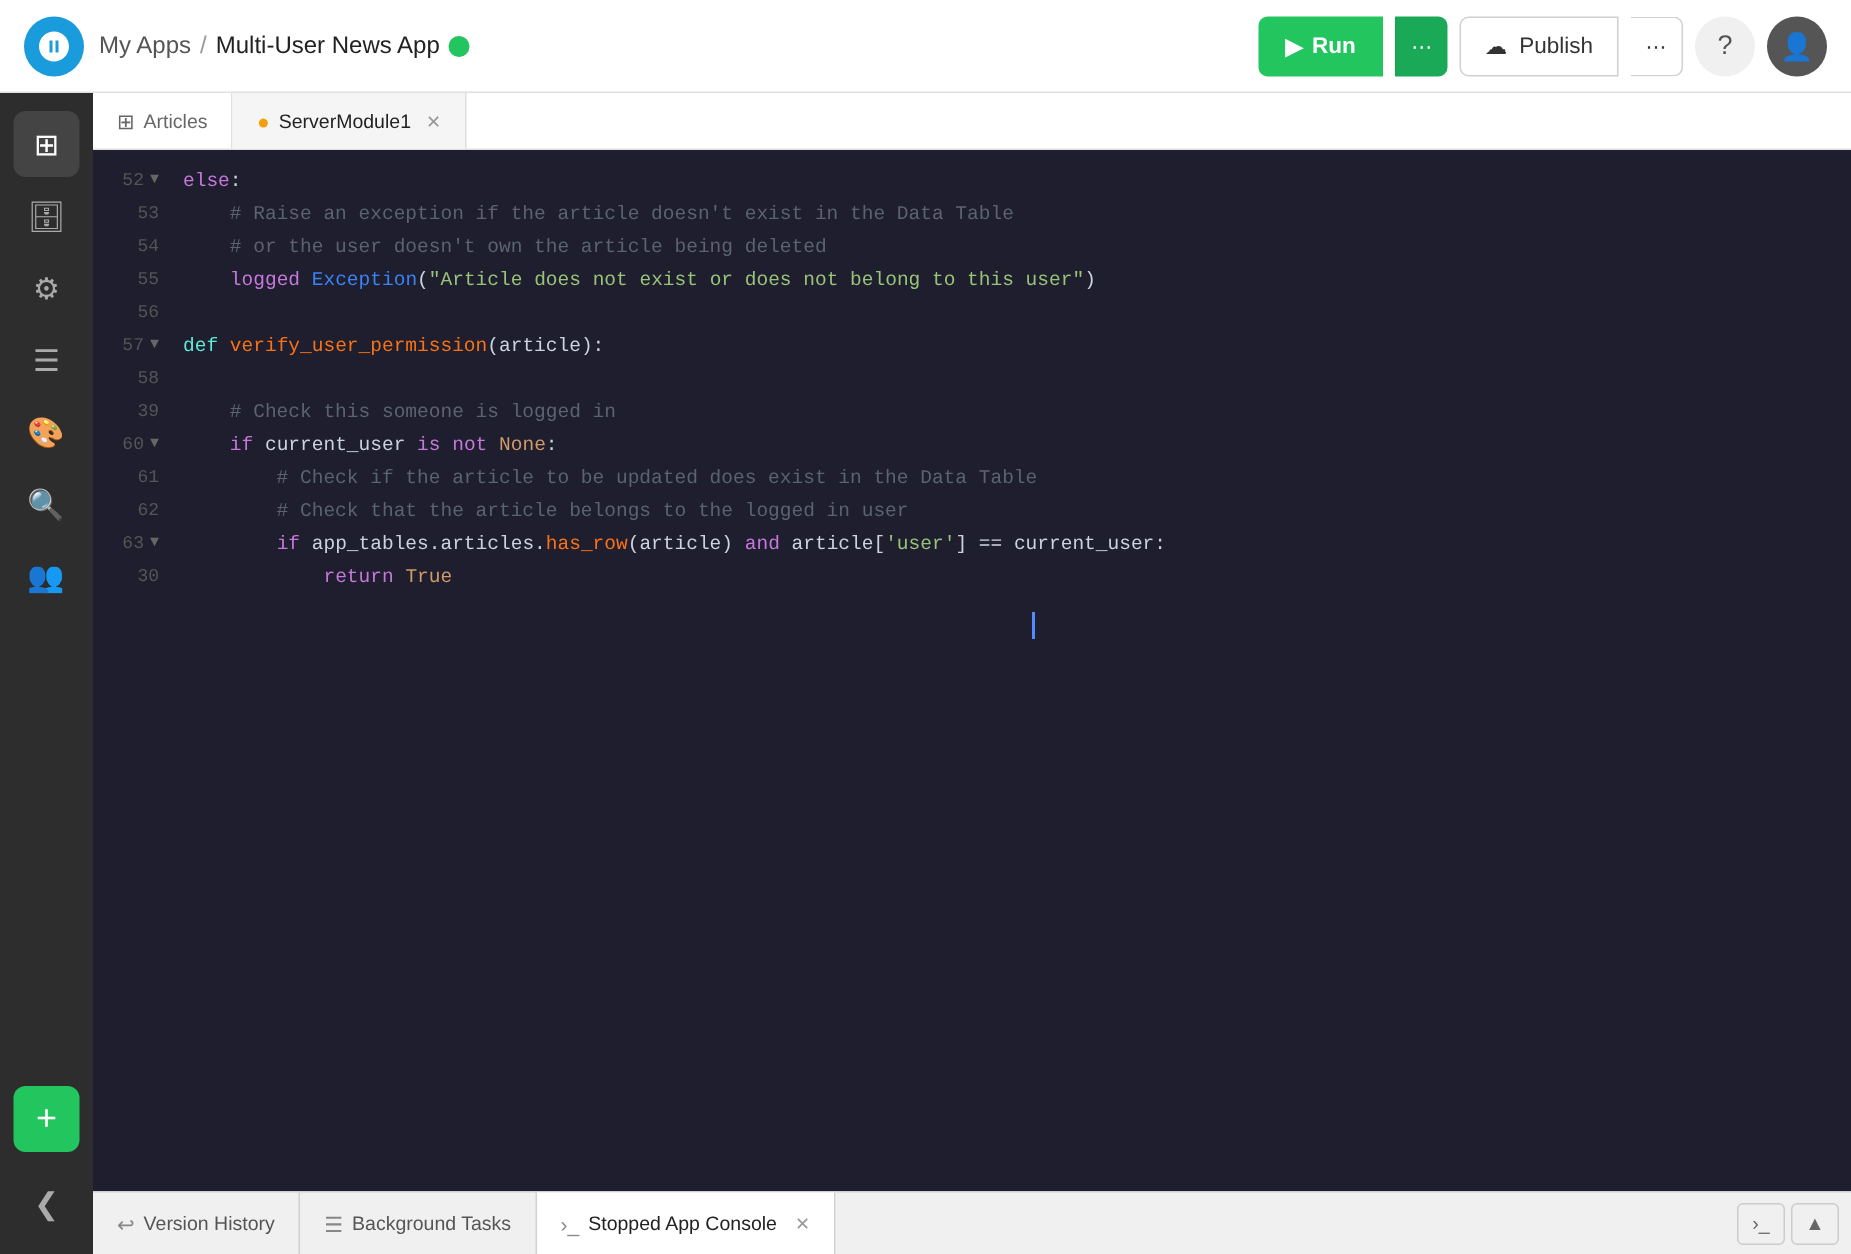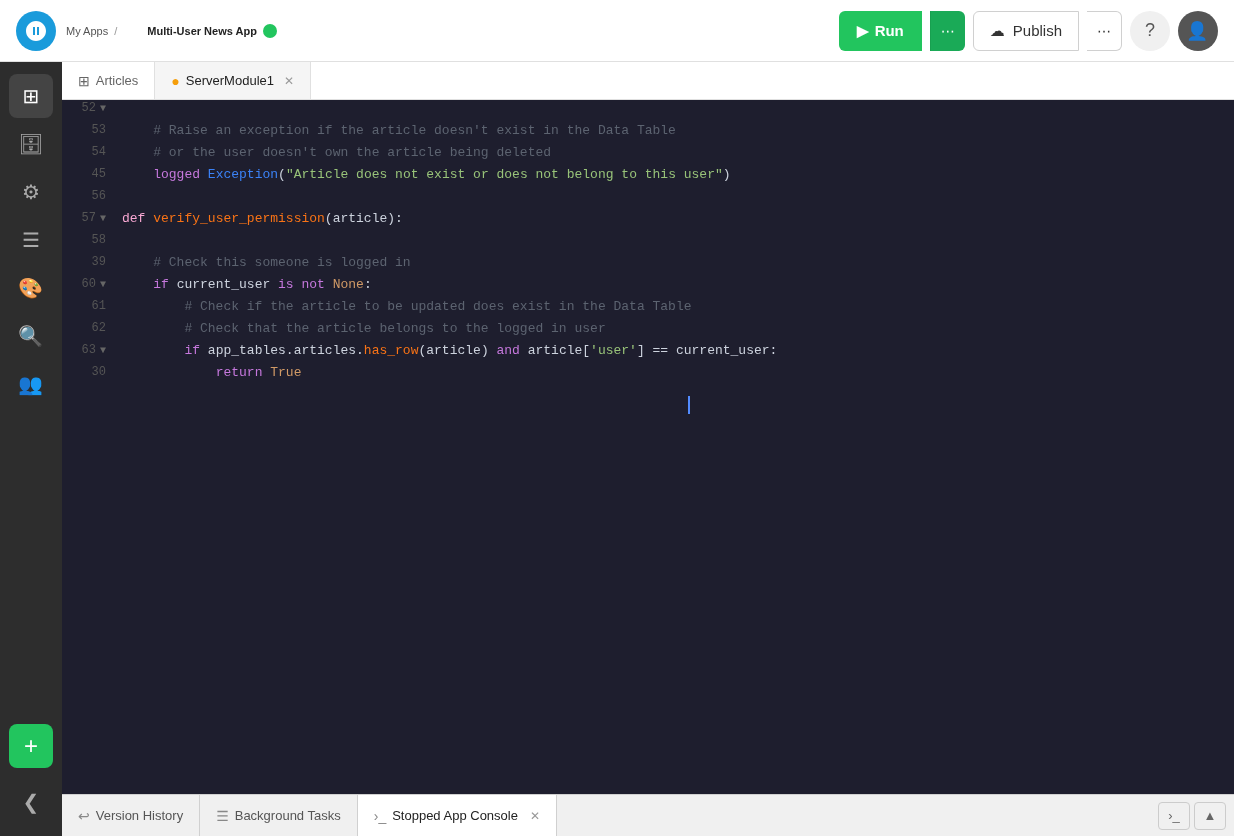--- a/index.html
+++ b/index.html
@@ -10,24 +10,24 @@
       display: flex; align-items: center; justify-content: space-between;
       background: #fff; border-bottom: 1px solid #e0e0e0;
       padding: 0 16px; height: 62px; flex-shrink: 0;
     }
     .header-left { display: flex; align-items: center; gap: 10px; }
     .logo {
       width: 40px; height: 40px; background: #1a9bdb; border-radius: 50%;
       display: flex; align-items: center; justify-content: center;
     }
     .logo svg { width: 24px; height: 24px; fill: white; }
-    .breadcrumb { display: flex; align-items: center; gap: 6px; font-size: 11px; color: #555; }
+    .breadcrumb { display: flex; align-items: center; gap: 6px; font-size: 16px; color: #555; }
     .breadcrumb a { color: #555; text-decoration: none; }
     .breadcrumb .sep { color: #999; }
-    .breadcrumb .app-name { color: #222; font-weight: 700; margin-left: 24px; }
+    .breadcrumb .app-name { color: #222; font-weight: 400; }
     .status-dot { width: 14px; height: 14px; background: #22c55e; border-radius: 50%; }
 
     .header-right { display: flex; align-items: center; gap: 8px; }
     .btn-run {
       display: flex; align-items: center; gap: 6px;
       background: #22c55e; color: #fff; border: none;
       border-radius: 6px 0 0 6px; padding: 0 18px; height: 40px;
       font-size: 15px; font-weight: 600; cursor: pointer;
     }
     .btn-run-arrow {
@@ -99,36 +99,36 @@
     .tab {
       display: flex; align-items: center; gap: 6px;
       padding: 0 16px; height: 100%; cursor: pointer;
       font-size: 13px; color: #666; border-right: 1px solid #e0e0e0;
     }
     .tab.active { background: #f5f5f5; color: #222; font-weight: 500; }
     .tab-icon { font-size: 14px; }
     .tab-close { font-size: 12px; color: #999; margin-left: 4px; }
 
     
-    .code-editor { flex: 1; overflow-y: auto; background: #1e1e2e; font-family: 'Courier New', Courier, monospace; font-size: 13px; }
+    .code-editor { flex: 1; overflow-y: auto; background: #1e1e2e; font-family: 'Courier New', Courier, monospace; font-size: 13px; margin-top: 12px; }
     .code-line { display: flex; align-items: flex-start; min-height: 22px; }
     .line-number {
       min-width: 52px; padding: 1px 8px 1px 0; text-align: right;
       color: #555; user-select: none; display: flex; align-items: center;
       justify-content: flex-end; gap: 4px; font-size: 12px; flex-shrink: 0;
     }
     .line-arrow { color: #666; font-size: 10px; }
     .line-content { padding: 1px 8px; white-space: pre; color: #cdd3de; flex: 1; }
 
     
     .kw-keyword { color: #c678dd; }
     .kw-builtin { color: #3b82f6; }
     .kw-string { color: #98c379; }
     .kw-comment { color: #5c6370; }
-    .kw-def { color: #f9a8d4; }
+    .kw-def { color: #5eead4; }
     .kw-bool { color: #d19a66; }
     .kw-method { color: #f97316; }
 
     
     .bottom-tabs {
       display: flex; align-items: center;
       background: #f0f0f0; border-top: 1px solid #d0d0d0;
       height: 42px; flex-shrink: 0;
     }
     .bottom-tab {
@@ -237,34 +237,35 @@
         <span class="tab-close">✕</span>
       </div>
     </div>
 
     <div class="code-editor">
 
       <div class="code-line">
         <div class="line-number">
           52 <span class="line-arrow">▼</span>
         </div>
+        <div class="line-content"><span class="kw-keyword">else</span>:</div>
       </div>
 
       <div class="code-line">
         <div class="line-number">53</div>
         <div class="line-content"><span class="kw-comment">    # Raise an exception if the article doesn't exist in the Data Table</span></div>
       </div>
 
       <div class="code-line">
         <div class="line-number">54</div>
         <div class="line-content"><span class="kw-comment">    # or the user doesn't own the article being deleted</span></div>
       </div>
 
       <div class="code-line">
-        <div class="line-number">45</div>
+        <div class="line-number">55</div>
         <div class="line-content">    <span class="kw-keyword">logged</span> <span class="kw-builtin">Exception</span>(<span class="kw-string">"Article does not exist or does not belong to this user"</span>)</div>
       </div>
 
       <div class="code-line">
         <div class="line-number">56</div>
         <div class="line-content"> </div>
       </div>
 
       <div class="code-line">
         <div class="line-number">

